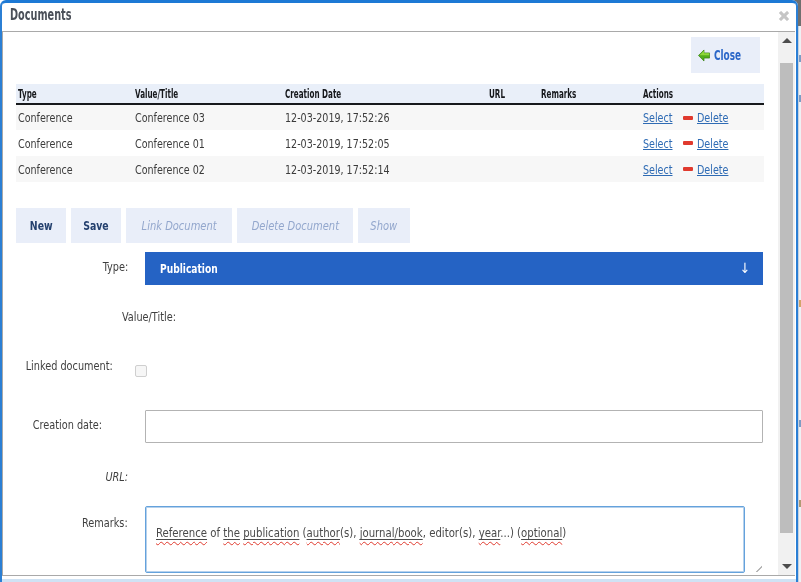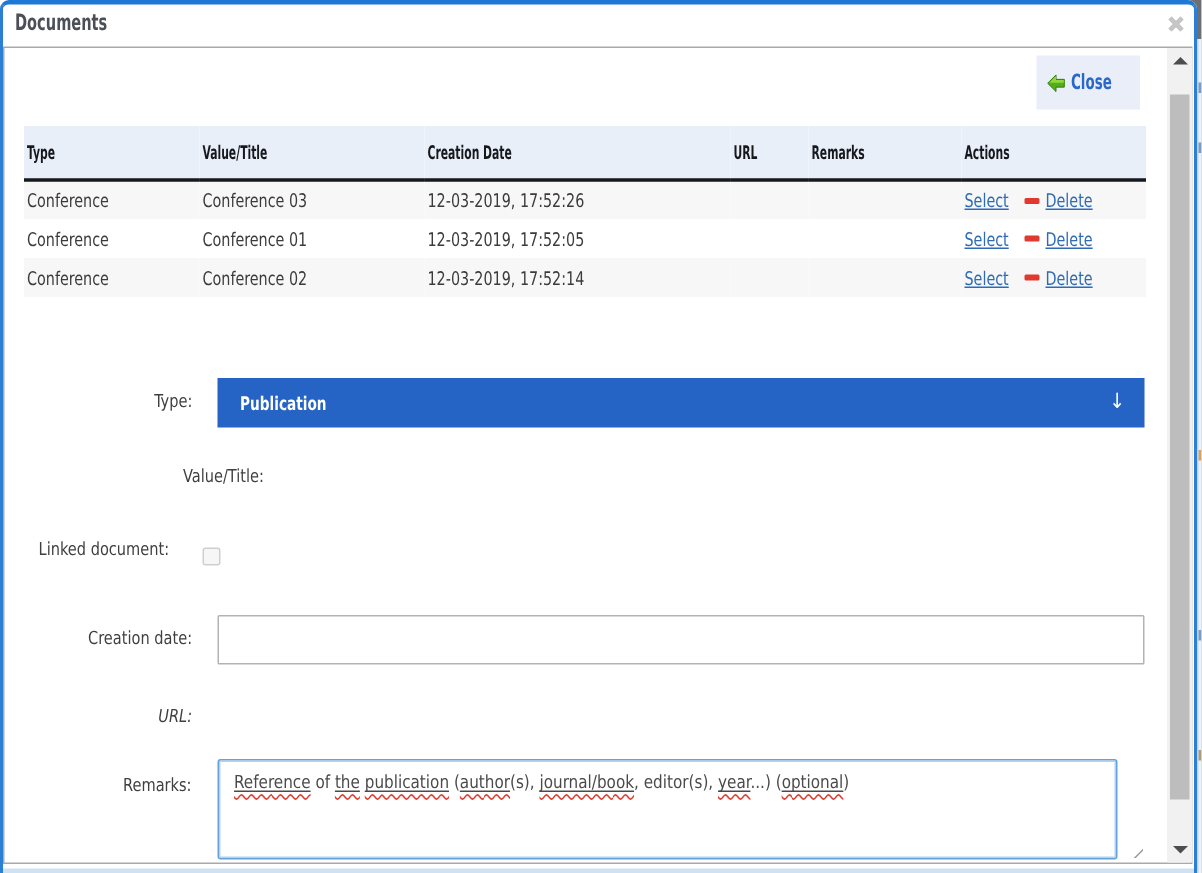--- a/index.html
+++ b/index.html
@@ -53,51 +53,51 @@
 
   .close-btn { position:absolute; left:691px; top:37px; width:69px; height:36px; background:#e9eef9; display:flex; align-items:center; justify-content:center; cursor:pointer; }
   .close-btn .lbl { font-size:14px; font-weight:bold; color:#2b67c8; margin-left:4px; }
 
   
   table.doc-table { position:absolute; left:16px; top:84px; width:748px; border-collapse:collapse; table-layout:fixed; }
   table.doc-table col.c1{width:117px} table.doc-table col.c2{width:150px} table.doc-table col.c3{width:204px}
   table.doc-table col.c4{width:52px}  table.doc-table col.c5{width:102px} table.doc-table col.c6{width:123px}
   table.doc-table thead th {
     text-align:left; font-size:12.5px; font-weight:bold; color:#16181c;
-    background:#e9eff9; height:36px; padding:0 0 0 2px;
+    background:#e9eff9; height:20px; padding:0 0 0 2px;
     border-bottom:2px solid #17191c;
   }
   table.doc-table tbody td { font-size:12.5px; color:#3b3b3b; height:26px; padding:0 0 0 2px; }
   table.doc-table tbody tr:nth-child(odd) td { background:#f7f7f7; }
   a.tlink { color:#2e6bb4; text-decoration:underline; cursor:pointer; font-size:12.5px; display:inline-block; transform:scaleX(.85); transform-origin:0 50%; white-space:pre; }
   .minus-ico { display:inline-block; width:10px; height:4px; background:#e03a2e; border-radius:1px; vertical-align:middle; margin:0 4px 2px 5px; }
 
   
   .toolbar { position:absolute; left:16px; top:208px; height:35px; display:flex; gap:5px; }
   .tbtn { background:#e9eef9; height:35px; display:flex; align-items:center; justify-content:center; font-size:13px; cursor:pointer; }
   .tbtn.on  { color:#24406e; font-weight:bold; }
   .tbtn.off { color:#93a7cd; font-style:italic; cursor:default; }
 
   
   .flabel { position:absolute; left:0; width:128px; text-align:right; font-size:12px; color:#3f3f3f; }
   .lab-type { top:260px; } .lab-vt { top:310px;margin-left:48px; } .lab-ld { top:359px;text-align:center; }
-  .lab-cd { top:418px; } .lab-url { top:470px;font-style:italic; } .lab-rem { top:516px; }
+  .lab-cd { top:418px;text-align:center; } .lab-url { top:470px;font-style:italic; } .lab-rem { top:516px; }
 
   .type-select { position:absolute; left:145px; top:252px; width:618px; height:33px; background:#2563c4; color:#ffffff; cursor:pointer; }
   .type-select .val { position:absolute; left:15px; top:0; line-height:33px; font-size:12.5px; font-weight:bold; }
   .type-select .arr { position:absolute; right:13px; top:0; line-height:32px; font-size:14px; font-weight:normal; }
 
   .finput { position:absolute; left:145px; width:618px; height:33px; background:#fff; border:1px solid #b3b3b3; border-radius:1px; font-size:12px; padding:0 10px; line-height:31px; white-space:nowrap; overflow:hidden; }
   .in-vt { top:302px; color:#8e8e8e; }
   .in-cd { top:410px; }
   .in-url { top:462px; color:#3a3a3a; }
 
   .checkbox { position:absolute; left:135px; top:365px; width:12px; height:12px; background:#f6f6f6; border:1px solid #cfcfcf; border-radius:2px; cursor:pointer; }
 
-  .remarks { position:absolute; left:145px; top:506px; width:600px; height:67px; background:#fff; border:1px solid #64a2dc; border-radius:2px; box-shadow:inset 0 0 0 1px rgba(122,171,220,0.55); padding:6px 10px; font-size:12px; color:#4a4a4a; line-height:17px; overflow:hidden; white-space:nowrap; }
+  .remarks { position:absolute; left:145px; top:506px; width:600px; height:67px; background:#fff; border:1px solid #64a2dc; border-radius:2px; box-shadow:inset 0 0 0 1px rgba(122,171,220,0.55); padding:18px 10px; font-size:12px; color:#4a4a4a; line-height:17px; overflow:hidden; white-space:nowrap; }
   .remarks .rline { display:inline-block; transform:scaleX(.94); transform-origin:0 50%; white-space:pre; }
   .remarks .wu { text-decoration:underline; text-underline-offset:2px; text-decoration-thickness:1px; text-decoration-skip-ink:none; }
   .remarks .wu > span { text-decoration:underline wavy #e03a2e; text-decoration-thickness:1px; text-underline-offset:4px; text-decoration-skip-ink:none; }
   .resize-handle { position:absolute; left:753px; top:563px; width:9px; height:9px; overflow:hidden; }
   .resize-handle i { position:absolute; background:#9a9a9a; width:14px; height:1px; transform:rotate(-45deg); }
   .resize-handle i.l1 { left:-2px; top:7px; }
   .resize-handle i.l2 { left:2px; top:9px; }
 
   
   .sbar { position:absolute; left:778px; top:32px; width:17px; height:543px; background:#f1f1f1; }
@@ -183,20 +183,37 @@
           <td><span class="sq sq-cell">Conference</span></td>
           <td><span class="sq sq-cell">Conference 02</span></td>
           <td><span class="sq sq-cell">12-03-2019, 17:52:14</span></td>
           <td><span class="sq sq-cell"></span></td>
           <td><span class="sq sq-cell"></span></td>
           <td><a class="tlink">Select</a><span class="minus-ico"></span><a class="tlink">Delete</a></td>
         </tr>
       </tbody>
   </table>
 
+  <div class="toolbar">
+      <div class="tbtn on" style="width: 50px;">
+        <span class="sq sq-btn-on" style="transform-origin: 50% 50%;">New</span>
+      </div>
+      <div class="tbtn on" style="width: 50px;">
+        <span class="sq sq-btn-on" style="transform-origin: 50% 50%;">Save</span>
+      </div>
+      <div class="tbtn off" style="width: 106px;">
+        <span class="sq sq-btn-off" style="transform-origin: 50% 50%;">Link Document</span>
+      </div>
+      <div class="tbtn off" style="width: 116px;">
+        <span class="sq sq-btn-off" style="transform-origin: 50% 50%;">Delete Document</span>
+      </div>
+      <div class="tbtn off" style="width: 52px;">
+        <span class="sq sq-btn-off" style="transform-origin: 50% 50%;">Show</span>
+      </div>
+    </div>
 
   <div class="flabel lab-type"><span class="sq sq-lab">Type:</span></div>
   <div class="type-select">
     <span class="val"><span class="sq sq-sel">Publication</span></span>
     <span class="arr">↓</span>
   </div>
 
   <div class="flabel lab-vt"><span class="sq sq-lab">Value/Title:</span></div>
 
   <div class="flabel lab-ld"><span class="sq sq-lab">Linked document:</span></div>

